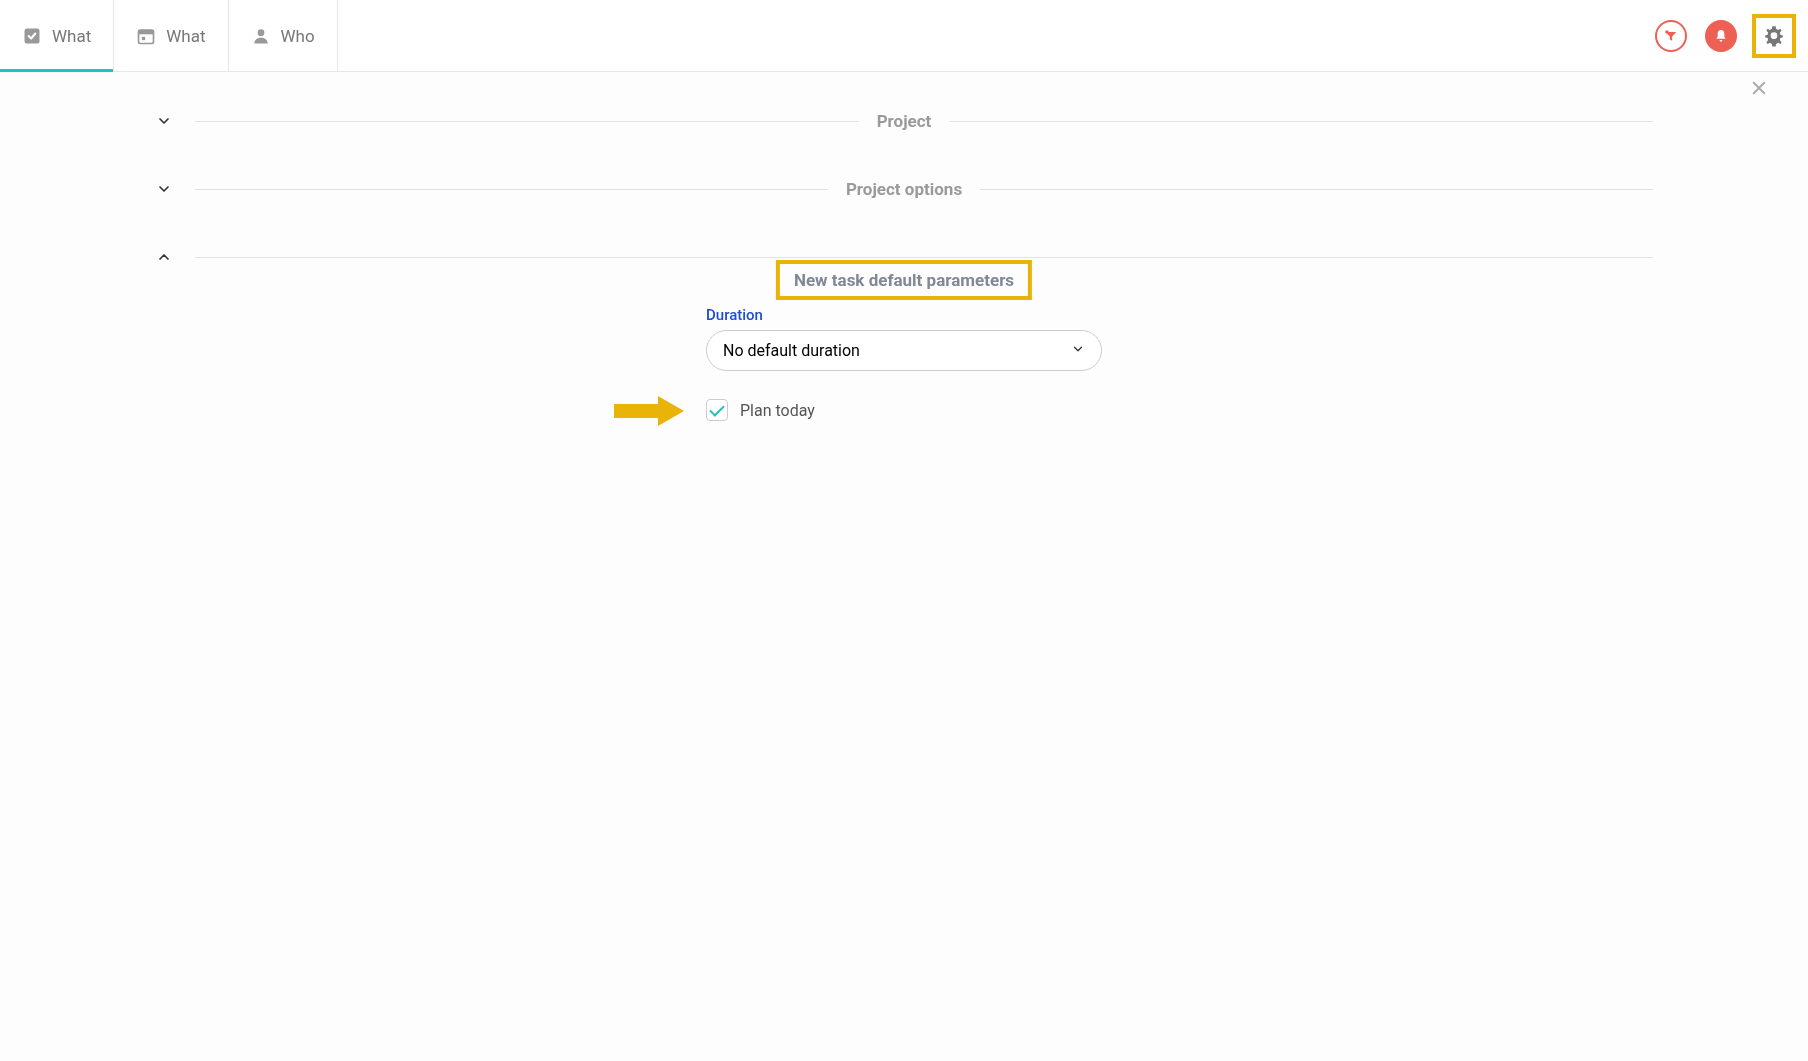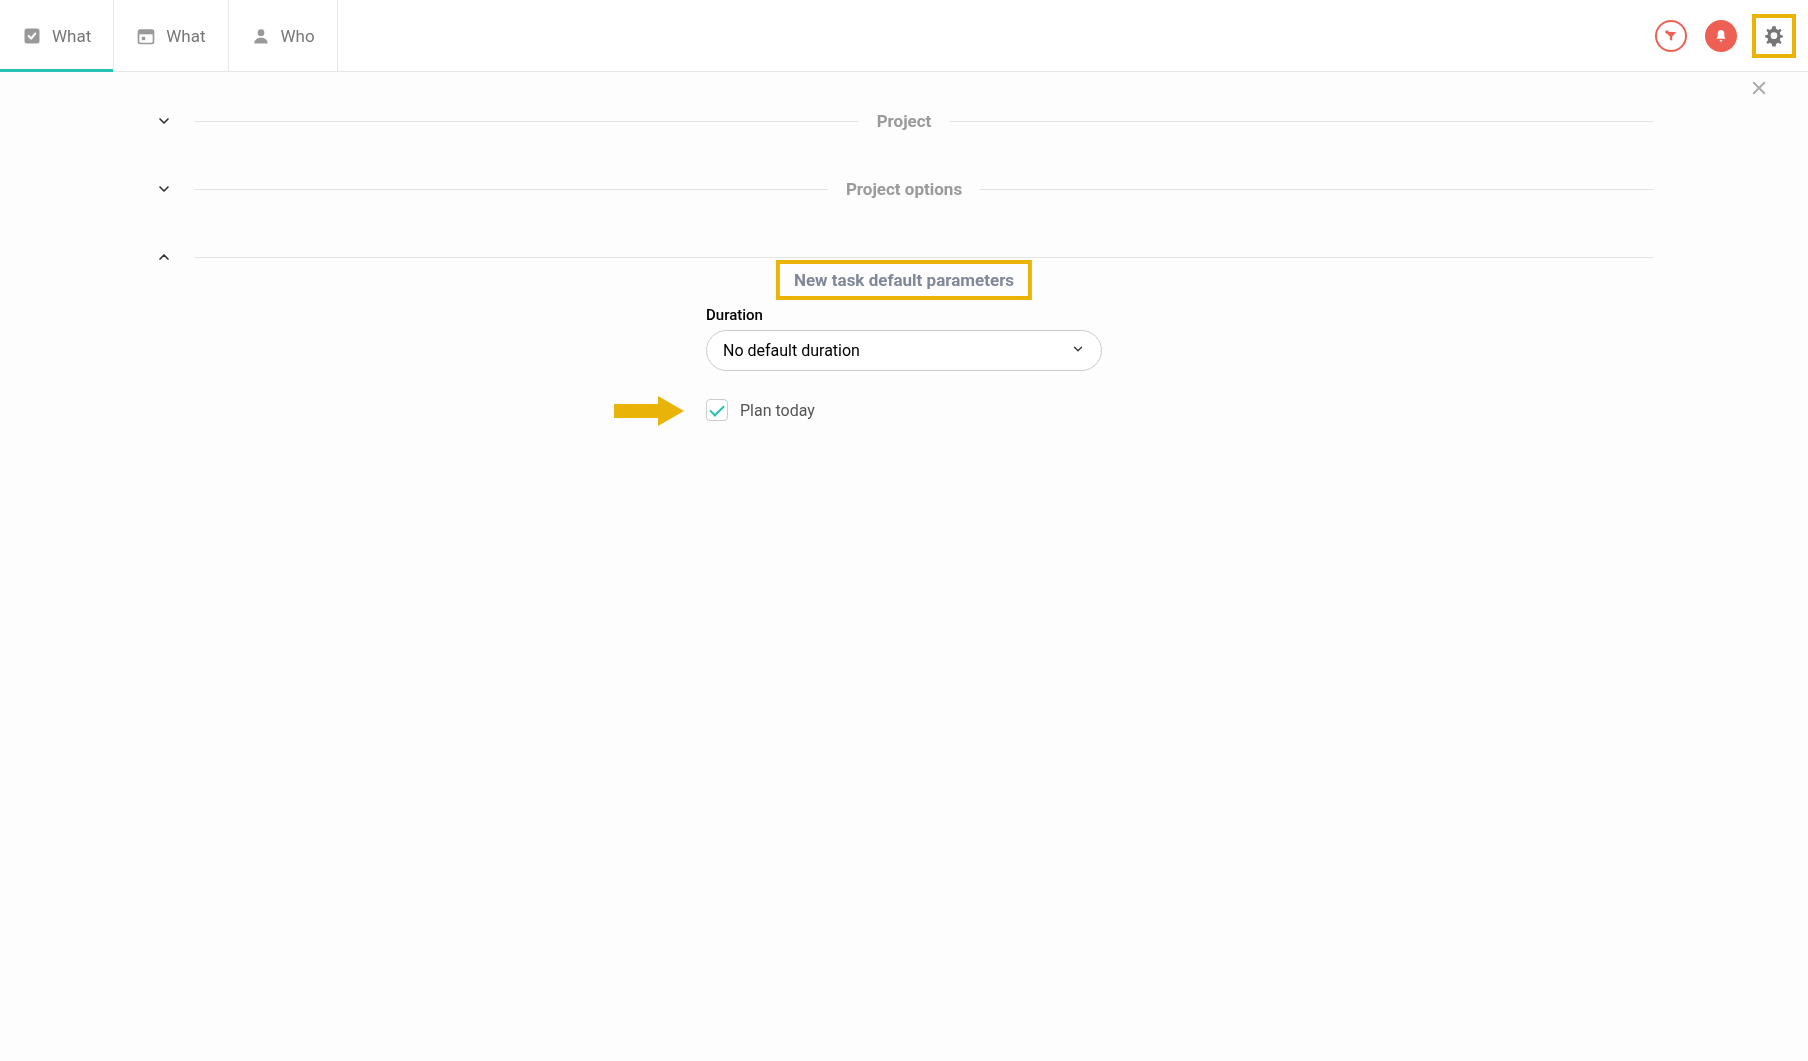--- a/index.html
+++ b/index.html
@@ -165,21 +165,21 @@
       font-size: 17px;
     }
     .expanded-body {
       padding: 30px 0 10px 0;
     }
     .form-group {
       width: 396px;
       margin: 0 auto;
     }
     .form-label {
-      color: #000000;
+      color: #1d4ed8;
       font-size: 15px;
       font-weight: 500;
       margin-bottom: 6px;
       display: block;
     }
     .select-input {
       width: 100%;
       padding: 10px 16px;
       border: 1px solid #ccc;
       border-radius: 999px;

